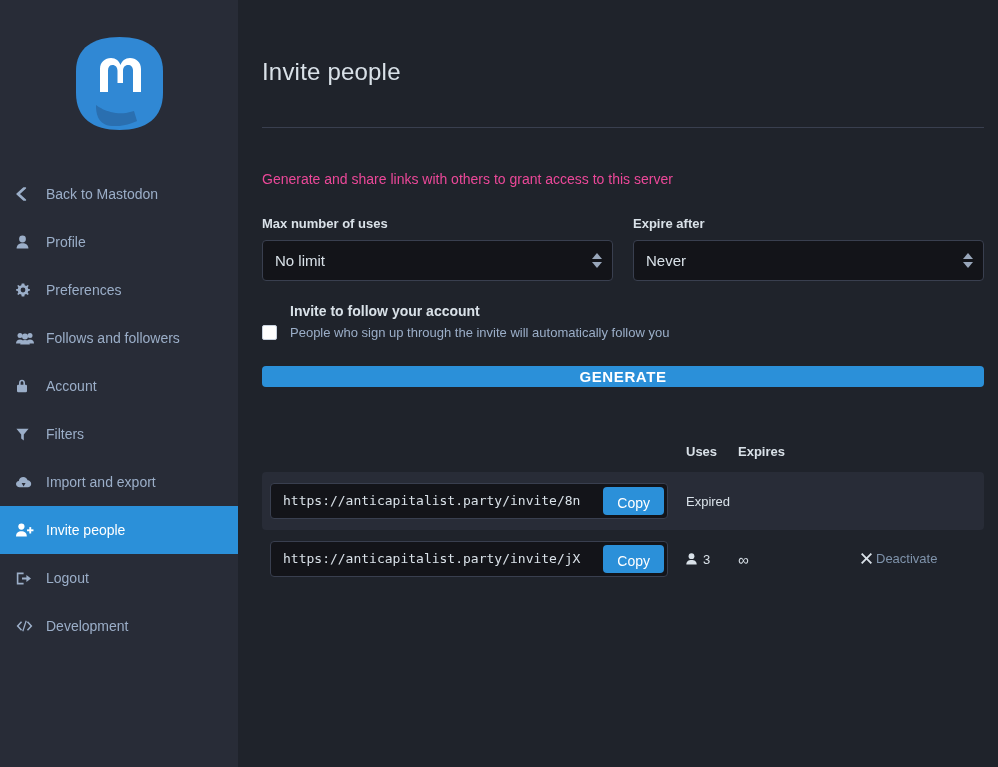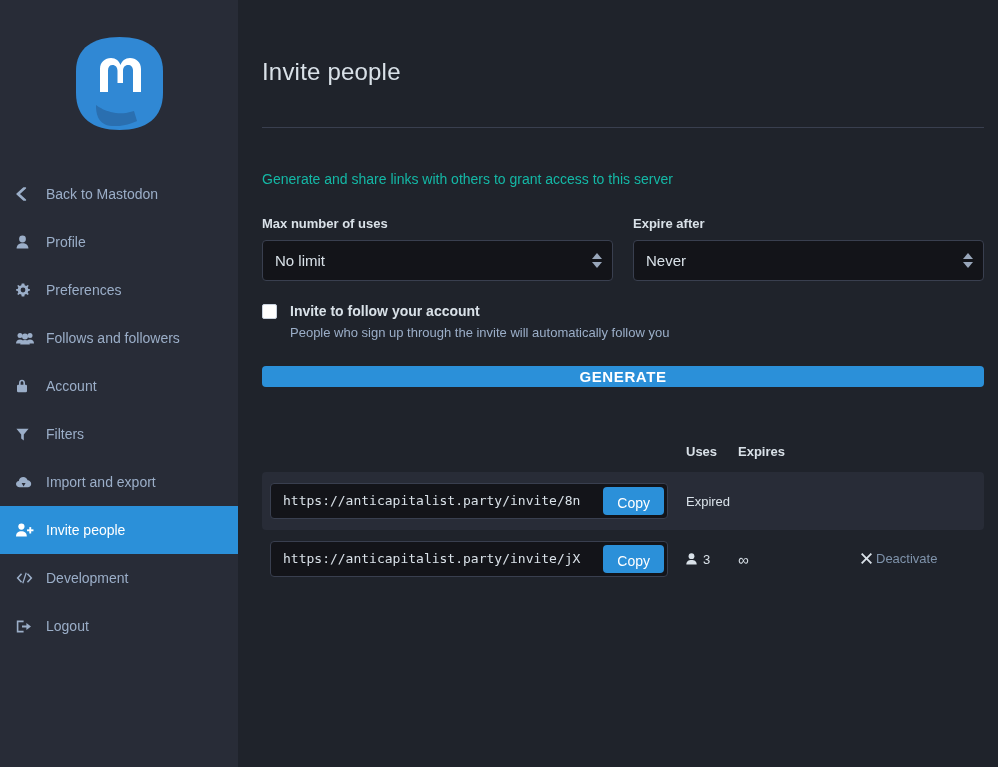--- a/index.html
+++ b/index.html
@@ -65,21 +65,21 @@
     font-weight: 400;
     letter-spacing: .2px;
     padding-top: 58px;
   }
   .hr {
     height: 1px;
     background: #393f4f;
     margin-top: 41px;
   }
   .lead {
-    color: #14b8a6;
+    color: #ec4899;
     font-size: 14px;
     margin-top: 43px;
   }
 
   .fields {
     display: flex;
     gap: 20px;
     margin-top: 29px;
   }
   .field { flex: 1 1 0; min-width: 0; }
@@ -111,21 +111,21 @@
   }
   .caret .up, .caret .dn {
     width: 0; height: 0;
     border-left: 5px solid transparent;
     border-right: 5px solid transparent;
   }
   .caret .up { border-bottom: 6px solid #99a7bb; }
   .caret .dn { border-top: 6px solid #99a7bb; }
 
   .check-row {
-    display: flex; align-items: flex-start;
+    display: flex; align-items: flex-end;
     margin-top: 22px;
   }
   .checkbox {
     width: 15px; height: 15px;
     background: #ffffff;
     border: 1px solid #c9d2de;
     border-radius: 2px;
     flex: 0 0 15px;
     margin-top: 1px;
     cursor: pointer;
@@ -340,37 +340,37 @@
             <path d="M0 13.4 C0 9.8 2.3 8.2 5.4 8.2 C8.5 8.2 10.8 9.8 10.8 13.4 Z" fill="currentColor"></path>
             <rect x="13.3" y="4.1" width="1.9" height="6.4" fill="currentColor"></rect>
             <rect x="11.05" y="6.35" width="6.4" height="1.9" fill="currentColor"></rect>
           </svg>
         </span>
         <span>Invite people</span>
       </a>
 
       <a class="nav-item">
         <span class="ic">
+          <svg width="16" height="13" viewBox="0 0 16 13">
+            <path d="M0.8 0.6 L7.6 0.6 L7.6 2.2 L2.4 2.2 L2.4 10.8 L7.6 10.8 L7.6 12.4 L0.8 12.4 Z" fill="currentColor"></path>
+            <path d="M10.4 3 L15 6.5 L10.4 10 L10.4 7.5 L6 7.5 L6 5.5 L10.4 5.5 Z" fill="currentColor"></path>
+          </svg>
+        </span>
+        <span>Logout</span>
+      </a>
+
+      <a class="nav-item">
+        <span class="ic">
           <svg width="17" height="12" viewBox="0 0 17 12">
             <path d="M5 1.2 L6.1 2.3 L2.7 6 L6.1 9.7 L5 10.8 L0.6 6 Z" fill="currentColor"></path>
             <path d="M12 1.2 L16.4 6 L12 10.8 L10.9 9.7 L14.3 6 L10.9 2.3 Z" fill="currentColor"></path>
             <path d="M9.6 0.6 L10.8 1 L7.4 11.4 L6.2 11 Z" fill="currentColor"></path>
           </svg>
         </span>
         <span>Development</span>
-      </a>
-
-      <a class="nav-item">
-        <span class="ic">
-          <svg width="16" height="13" viewBox="0 0 16 13">
-            <path d="M0.8 0.6 L7.6 0.6 L7.6 2.2 L2.4 2.2 L2.4 10.8 L7.6 10.8 L7.6 12.4 L0.8 12.4 Z" fill="currentColor"></path>
-            <path d="M10.4 3 L15 6.5 L10.4 10 L10.4 7.5 L6 7.5 L6 5.5 L10.4 5.5 Z" fill="currentColor"></path>
-          </svg>
-        </span>
-        <span>Logout</span>
       </a>
 
     </div>
   </nav>
 
   <main id="main">
     <div class="content">
 
       <h1 class="page-title">Invite people</h1>
       <div class="hr"></div>

